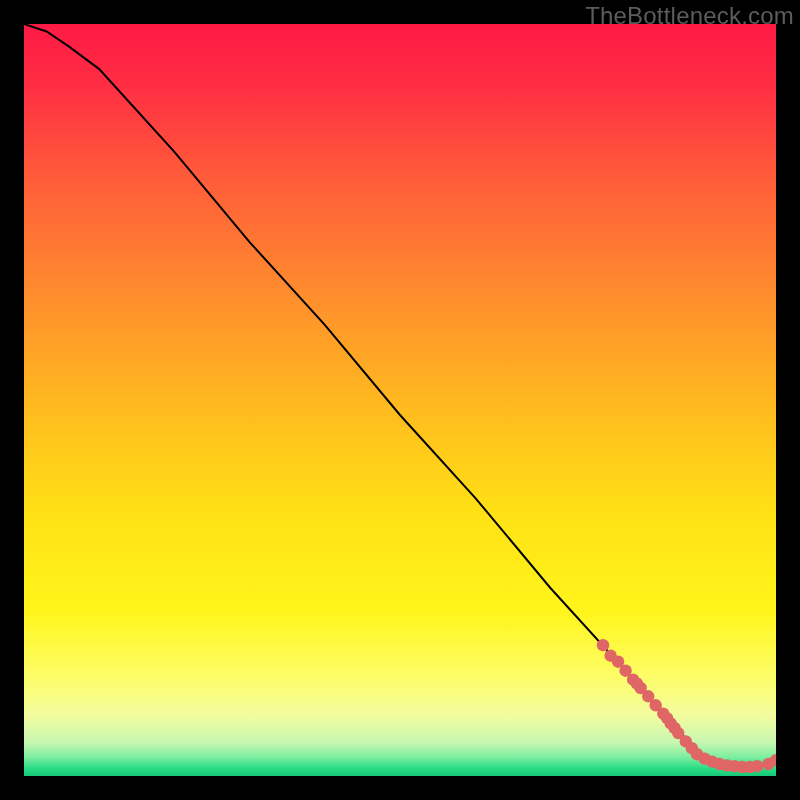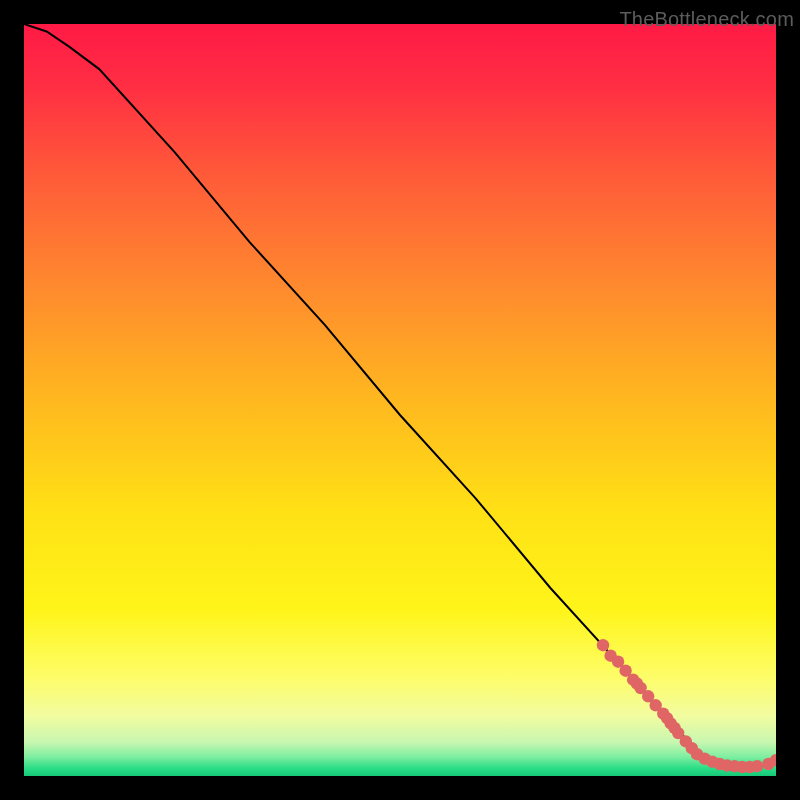--- a/index.html
+++ b/index.html
@@ -18,24 +18,24 @@
     width: 752px;
     height: 752px;
     overflow: hidden;
   }
   .gradient-bg {
     position: absolute;
     inset: 0;
   }
   .watermark {
     position: absolute;
-    top: 8px;
+    top: 2px;
     right: 6px;
     color: #5c5c5c;
-    font-size: 20px;
+    font-size: 24px;
     font-weight: 500;
     letter-spacing: 0.2px;
     user-select: none;
     text-align: right;
   }
   svg.curve {
     position: absolute;
     inset: 0;
   }
 </style>

